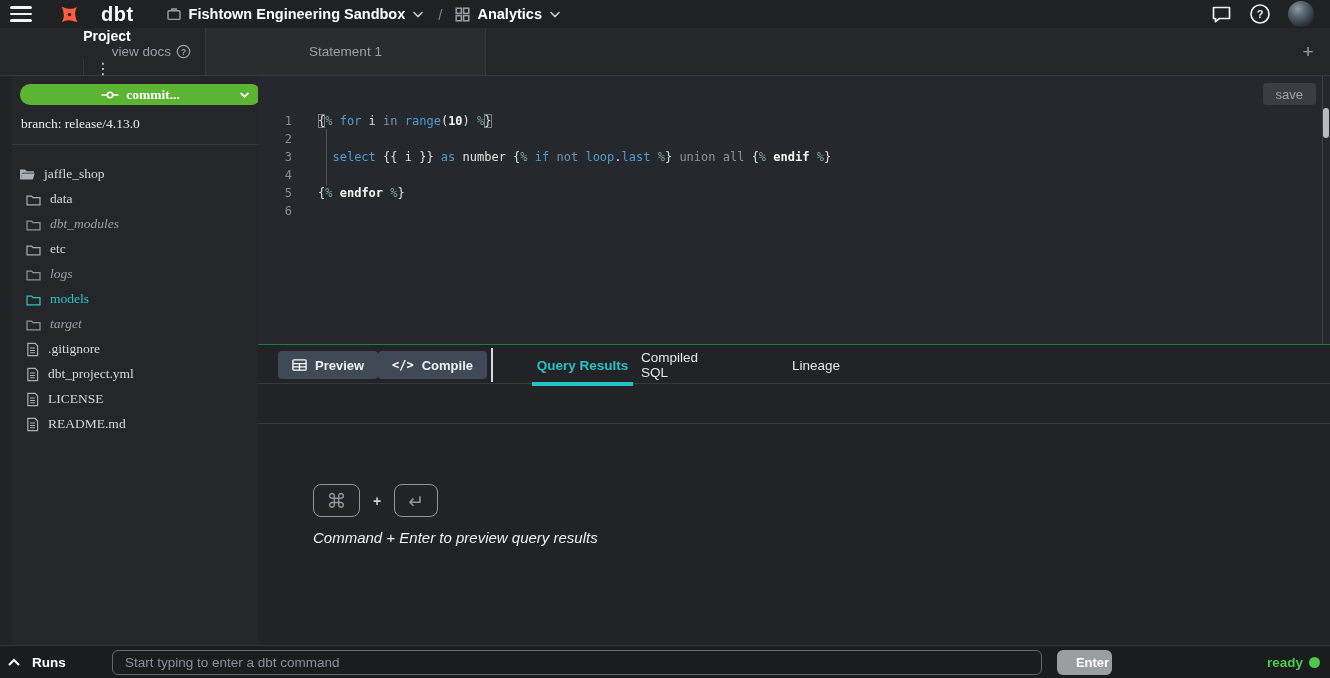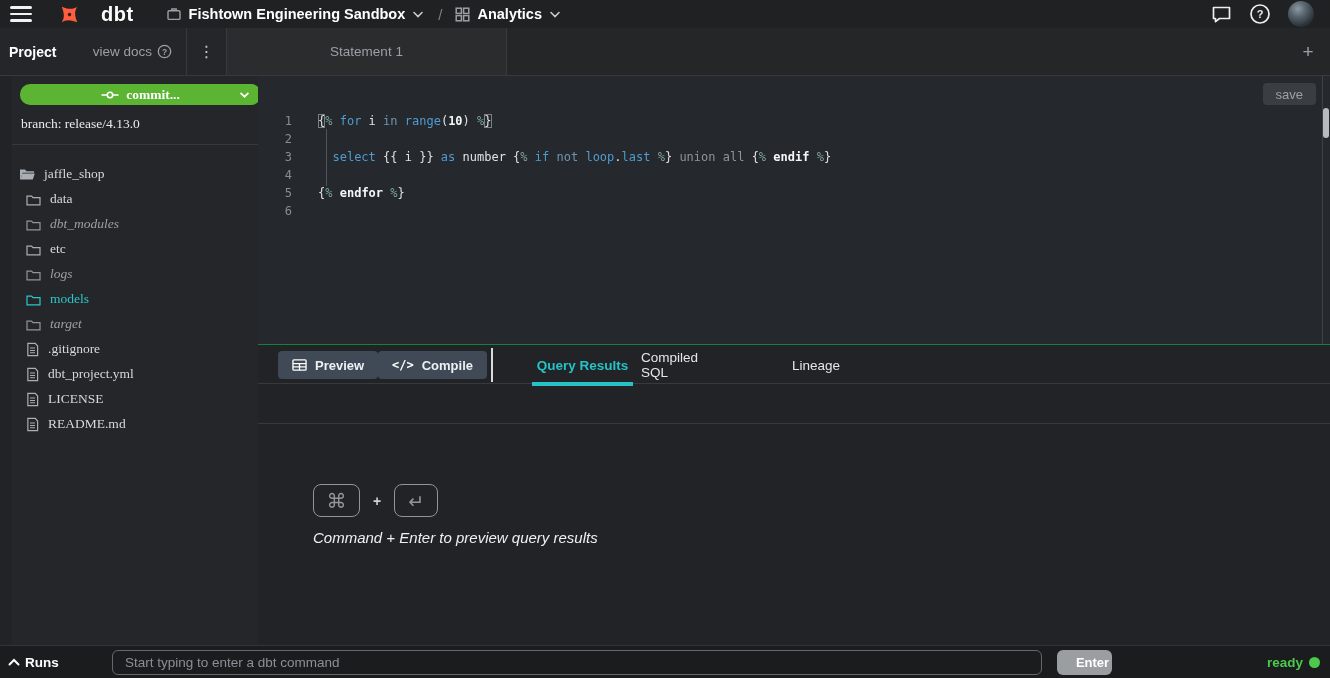--- a/index.html
+++ b/index.html
@@ -19,22 +19,22 @@
   .tb-icon { color:#9aa0a6; display:flex; align-items:center; }
   .tb-label { color:#fff; font-weight:bold; font-size:14.5px; margin-left:7px; }
   .chev { color:#c7cacd; margin-left:8px; display:flex; align-items:center; }
   .slash { color:#7a8086; font-size:15px; margin:0 13px 0 15px; }
   .tb-right { margin-left:auto; display:flex; align-items:center; gap:17px; margin-right:16px; }
   .avatar { width:26px; height:26px; border-radius:50%;
     background:radial-gradient(circle at 38% 30%, #8d9aa2 0%, #5a666f 32%, #2a343c 70%, #161d24 100%); }
   
   #row2 { position:absolute; top:28px; left:0; width:1330px; height:48px;
     border-bottom:1px solid #37393c; display:flex; }
-  #sidebar-header { width:227px; height:100%; background:#24262a;
-    border-right:1px solid #37393c; display:flex; align-items:center; }
+  #sidebar-header { width:206px; height:100%; background:#24262a;
+    border-right:1px solid #37393c; display:flex; align-items:center;flex-direction:column; }
   .proj-title { font-size:14px; font-weight:bold; color:#fff; margin-left:9px; }
   .viewdocs { margin-left:auto; display:flex; align-items:center; gap:5px;
     color:#9aa0a6; font-size:13.5px; margin-right:14px; cursor:pointer; }
   .kebab-box { width:40px; height:100%; border-left:1px solid #37393c;
     display:flex; align-items:center; justify-content:center; cursor:pointer; }
   .kebab { color:#c9cccf; font-size:16px; font-family:"DejaVu Sans", sans-serif; }
   #tabbar { flex:1; background:#252628; display:flex; position:relative; }
   .editor-tab { width:280px; height:100%; background:#2b2c2e; border-right:1px solid #3a3b3d;
     display:flex; align-items:center; justify-content:center;
     color:#9aa0a6; font-size:13.5px; cursor:pointer; }
@@ -109,21 +109,21 @@
     color:#8f959b; font-family:"DejaVu Sans", sans-serif; }
   .keycap.cmd { width:47px; font-size:20px; }
   .keycap.ret { width:44px; font-size:19px; }
   .key-plus { color:#d0d3d6; font-size:14px; font-weight:bold; }
   .hint-text { position:absolute; left:55px; top:105px; font-style:italic;
     font-size:15px; color:#eef0f2; }
   
   #bottombar { position:absolute; left:0; bottom:0; width:1330px; height:33px;
     background:#1a1c1e; border-top:1px solid #323436; }
   .runs { position:absolute; left:8px; top:0; height:100%; display:flex;
-    align-items:center; gap:5px; cursor:pointer; }
+    align-items:center; gap:12px; cursor:pointer; }
   .runs span { color:#fff; font-weight:bold; font-size:13.5px; }
   .cmd-input { position:absolute; left:112px; top:4px; width:930px; height:25px;
     background:#1a1c1e; border:1px solid #65686b; border-radius:6px;
     color:#e8e8e8; font-size:13.5px; padding:0 12px; outline:none;
     font-family:"Liberation Sans", sans-serif; }
   .cmd-input::placeholder { color:#8b9096; }
   .enter-btn { position:absolute; left:1057px; top:4px; width:55px; height:25px;
     background:#9b9ea1; border-radius:6px; color:#fff; font-weight:bold;
     font-size:13px; display:flex; align-items:center; justify-content:center; cursor:pointer;padding-left:16px; }
   .status { position:absolute; right:10px; top:0; height:100%;

